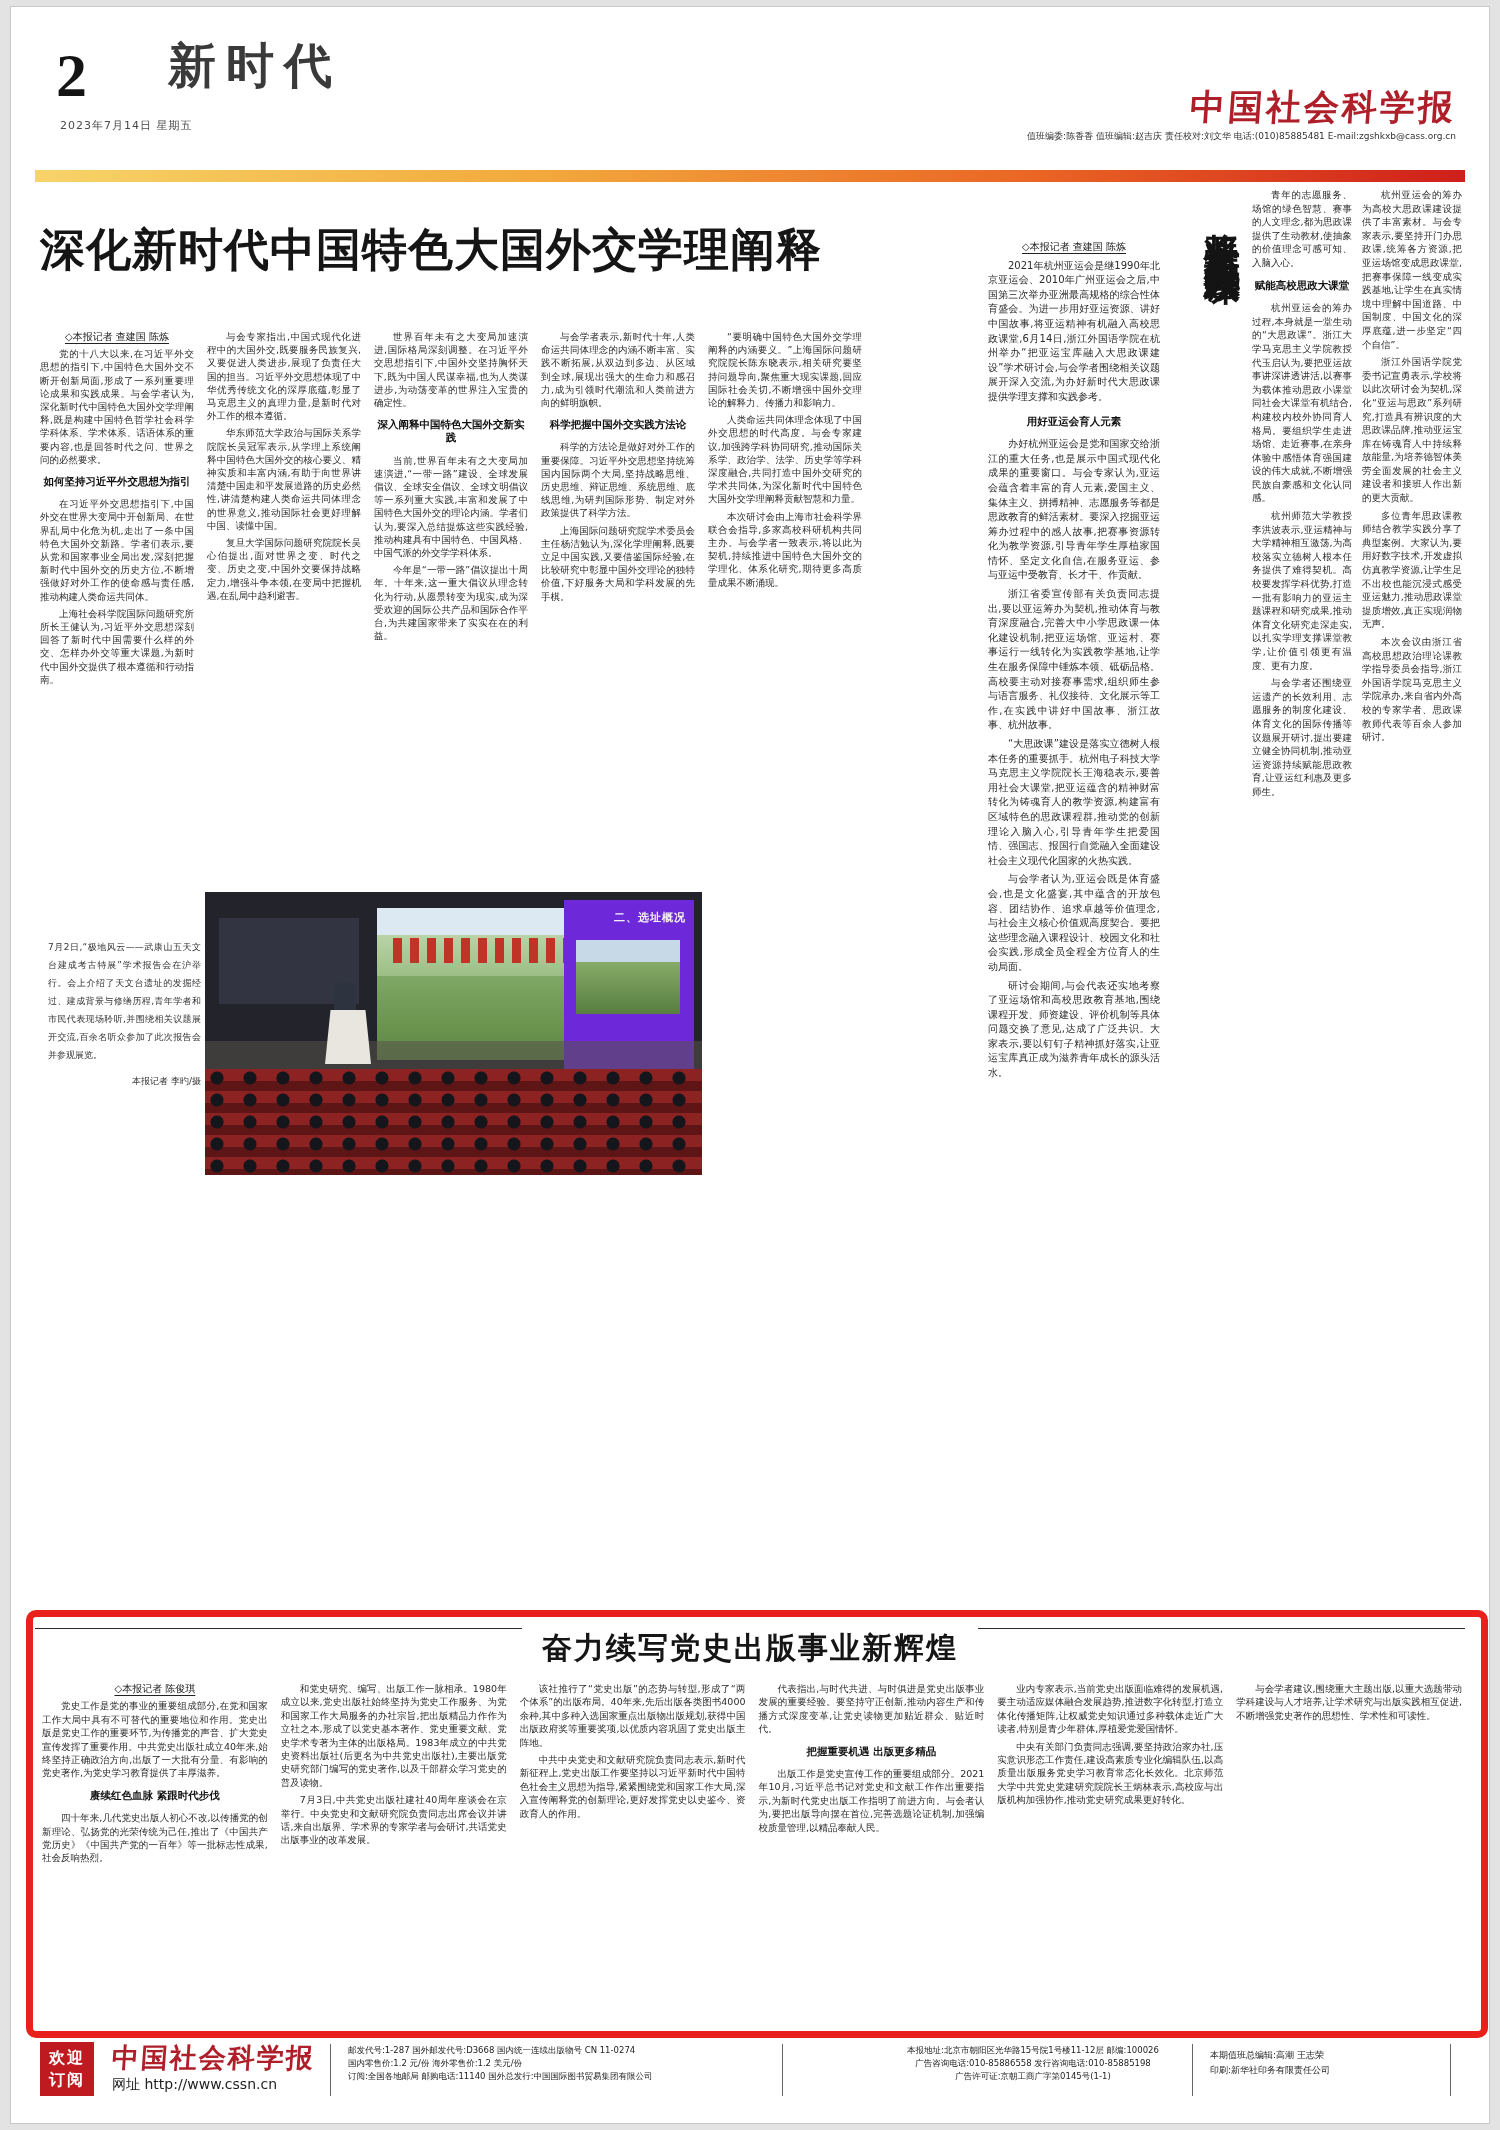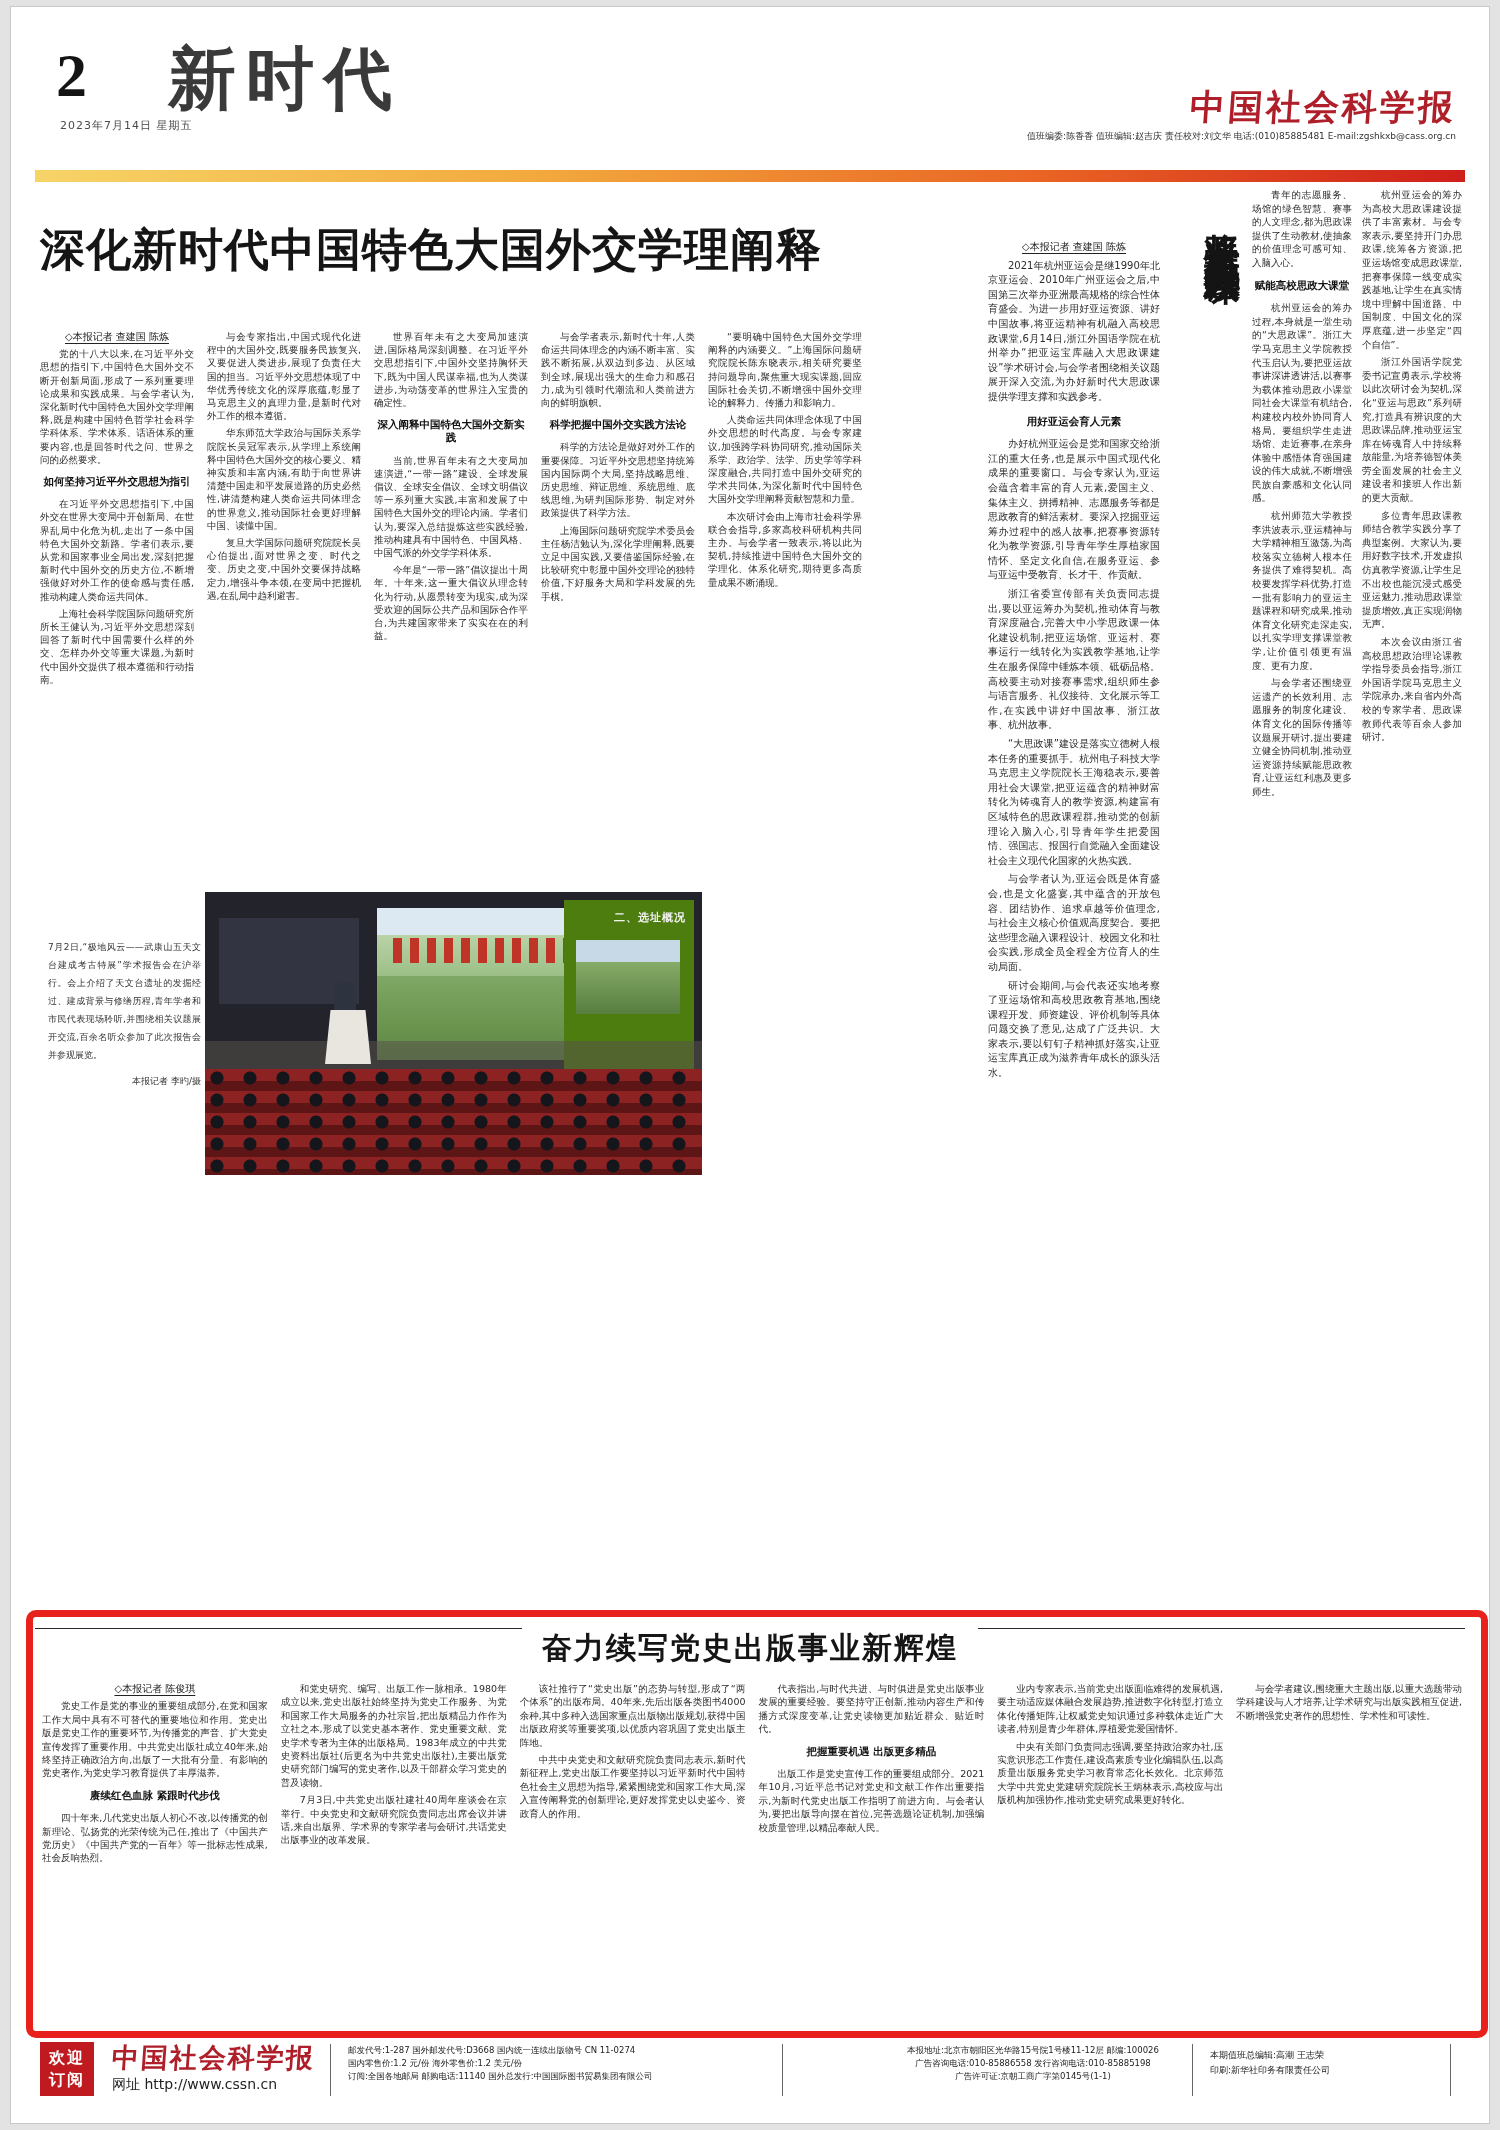--- a/index.html
+++ b/index.html
@@ -2,38 +2,38 @@
 <html><head>
 <meta charset="utf-8">
 <style>
   html,body{margin:0;padding:0;background:#d8d8d8;}
   .page{position:relative;width:1500px;height:2130px;background:#e3e3e3;font-family:"DejaVu Sans",sans-serif;overflow:hidden;}
   .sheet{position:absolute;left:10px;top:6px;width:1478px;height:2116px;background:#ffffff;border:1px solid #c9c9c9;}
   .abs{position:absolute;}
   
   .pagenum{left:56px;top:40px;font-family:"Liberation Serif",serif;font-weight:bold;font-size:62px;color:#141414;}
   .dateline{left:60px;top:118px;font-size:11px;color:#4a4a4a;letter-spacing:1px;}
-  .section-title{left:168px;top:34px;font-family:Liberation Mono, monospace;font-weight:bold;font-size:68px;color:#3a3a3a;letter-spacing:10px;text-align:center;}
+  .section-title{left:168px;top:34px;font-family:Liberation Mono, monospace;font-weight:bold;font-size:48px;color:#3a3a3a;letter-spacing:10px;text-align:center;}
   .masthead{right:44px;top:84px;font-family:"DejaVu Serif",serif;font-weight:bold;font-size:35px;color:#ae1f2a;letter-spacing:3px;transform:skewX(-4deg);}
   .masthead-info{right:44px;top:130px;font-size:9px;color:#333;}
   .grad-bar{left:35px;top:170px;width:1430px;height:12px;background:linear-gradient(90deg,#f7d468 0%,#f2a93d 35%,#ea6524 70%,#cf1f1b 100%);}
   
   .main-headline{left:40px;top:220px;width:825px;font-size:45px;font-weight:900;color:#151515;letter-spacing:1px;white-space:nowrap;}
   .cols{display:flex;gap:13px;}
   .main-cols{left:40px;top:330px;width:822px;height:552px;}
   .col{flex:1;font-size:9.5px;line-height:13.2px;color:#2b2b2b;text-align:justify;overflow:hidden;}
   .col p{margin:0 0 4px;text-indent:2em;}
   .byline{text-align:center;font-size:10px;color:#222;margin:2px 0 8px;text-decoration:underline;text-underline-offset:3px;text-indent:0 !important;}
   .subhead{font-weight:bold;font-size:10.5px;text-align:center;margin:9px 0;color:#111;}
   
   .photo{left:205px;top:892px;width:497px;height:283px;background:#23242b;overflow:hidden;}
   .ph-banner{position:absolute;left:14px;top:26px;width:140px;height:86px;background:#3a3f4d;opacity:.65;}
   .ph-screen-main{position:absolute;left:172px;top:16px;width:204px;height:152px;background:linear-gradient(180deg,#dce9f2 0%,#dce9f2 18%,#b8d3a6 18%,#9cbf86 45%,#7fa765 45%,#6b944f 78%,#5d8547 100%);}
   .ph-buildings{position:absolute;left:8%;top:20%;width:84%;height:16%;background:repeating-linear-gradient(90deg,#c03327 0 9px,rgba(0,0,0,0) 9px 17px);}
-  .ph-screen-side{position:absolute;right:8px;top:8px;width:130px;height:172px;background:#4d7c0f;color:#f2f2f2;}
+  .ph-screen-side{position:absolute;right:8px;top:8px;width:130px;height:172px;background:#6d28d9;color:#f2f2f2;}
   .ph-screen-side-title{position:absolute;right:8px;top:10px;font-size:11px;font-weight:bold;letter-spacing:1px;}
   .ph-thumb{position:absolute;left:12px;top:40px;width:104px;height:74px;background:linear-gradient(180deg,#c7d8e6 0%,#c7d8e6 30%,#86ab68 30%,#587e40 100%);}
   .ph-floor{position:absolute;left:0;bottom:106px;width:100%;height:28px;background:#57524a;opacity:.55;}
   .ph-podium{position:absolute;left:120px;top:118px;width:46px;height:54px;background:#e8e6df;clip-path:polygon(12% 0,88% 0,100% 100%,0 100%);}
   .ph-speaker{position:absolute;left:129px;top:90px;width:22px;height:34px;background:#2e3340;border-radius:9px 9px 0 0;}
   .ph-seats{position:absolute;left:0;bottom:0;width:100%;height:106px;background:repeating-linear-gradient(180deg,#8c2222 0 12px,#5e1515 12px 22px);}
   .ph-heads{position:absolute;left:0;bottom:0;width:100%;height:106px;background-image:radial-gradient(circle at 12px 9px,#15151c 6px,rgba(0,0,0,0) 7px);background-size:33px 22px;}
   .caption{left:42px;top:938px;width:153px;font-size:9px;line-height:18px;color:#333;text-align:justify;margin-left:6px;}
   .caption .credit{text-align:right;margin-top:8px;font-size:9px;color:#333;}
   

